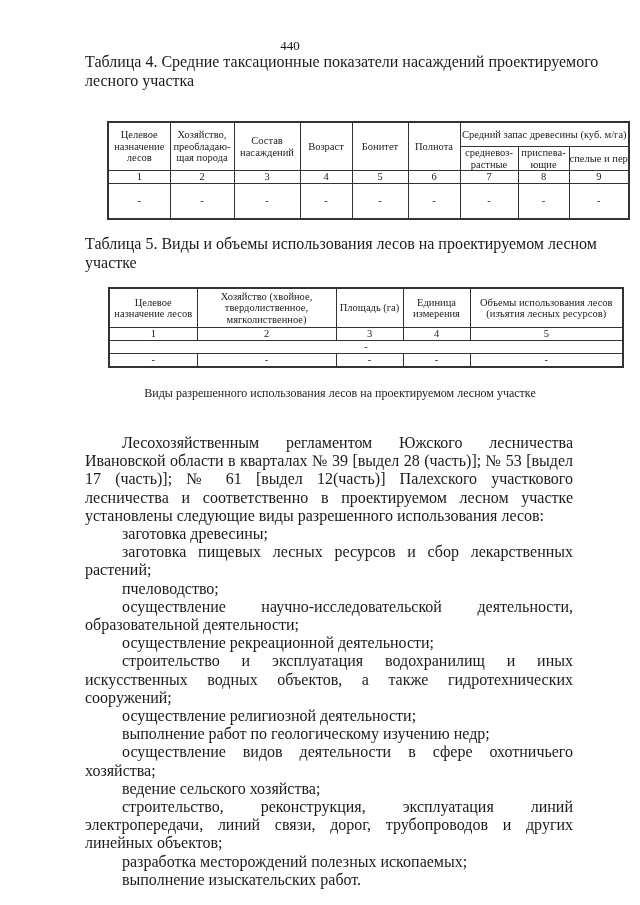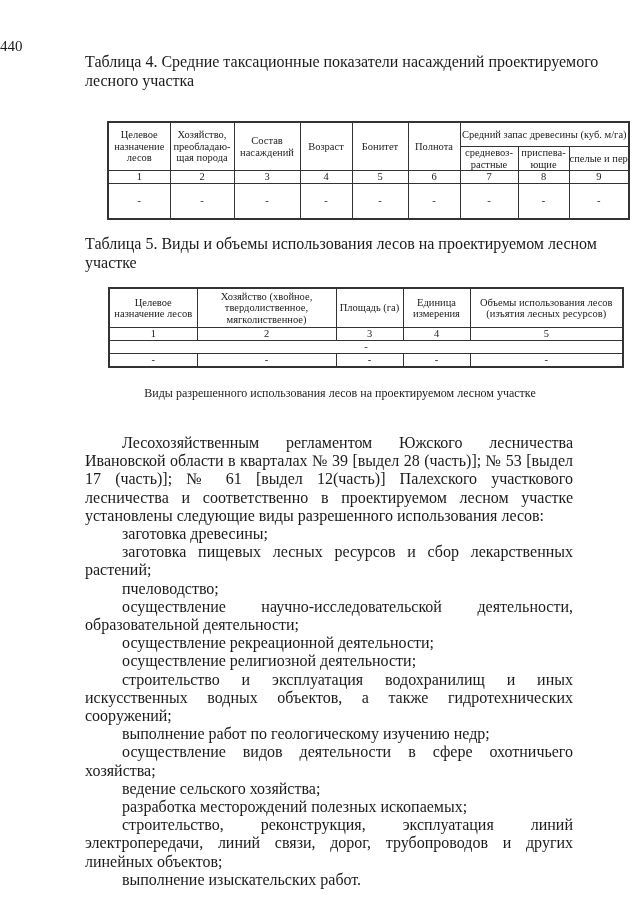--- a/index.html
+++ b/index.html
@@ -1,19 +1,19 @@
 <!DOCTYPE html>
 <html><head>
 <meta charset="utf-8">
 <style>
   html, body { margin: 0; padding: 0; background: #ffffff; }
   body { width: 640px; height: 905px; position: relative; overflow: hidden;
          font-family: "Liberation Serif", "DejaVu Serif", serif; color: #1a1a1a; }
   .abs { position: absolute; }
-  .page-number { left: 0; width: 580px; top: 38px; text-align: left; font-size: 15px; }
+  .page-number { left: 0; width: 580px; top: 38px; text-align: center; font-size: 13px; }
   .caption { left: 85px; width: 520px; font-size: 16px; line-height: 19px; }
   #t4-caption { top: 52px; }
   #t5-caption { top: 234px; }
   table { border-collapse: collapse; position: absolute; table-layout: fixed; margin-left: 24px; }
   td { border: 1px solid #333; text-align: center; vertical-align: middle; padding: 0;
        font-size: 10.5px; line-height: 11.5px; color: #222; }
   #table4 { left: 83px; top: 121px; width: 521px; }
   #table4 tr.hdr1 td { height: 23px; }
   #table4 tr.hdr2 td { height: 23px; }
   #table4 tr.nums td { height: 12px; line-height: 12px; }
@@ -129,22 +129,22 @@
 <div class="abs section-title">Виды разрешенного использования лесов на проектируемом лесном участке</div>
 
 <div class="abs body-text" id="intro">
   <p class="para">Лесохозяйственным регламентом Южского лесничества Ивановской области в кварталах № 39 [выдел 28 (часть)]; № 53 [выдел 17 (часть)]; № 61 [выдел 12(часть)] Палехского участкового лесничества и соответственно в проектируемом лесном участке установлены следующие виды разрешенного использования лесов:</p>
   <div id="list">
     <p class="list-item">заготовка древесины;</p>
     <p class="list-item">заготовка пищевых лесных ресурсов и сбор лекарственных растений;</p>
     <p class="list-item">пчеловодство;</p>
     <p class="list-item">осуществление научно-исследовательской деятельности, образовательной деятельности;</p>
     <p class="list-item">осуществление рекреационной деятельности;</p>
+    <p class="list-item">строительство и эксплуатация водохранилищ и иных искусственных водных объектов, а также гидротехнических сооружений;</p>
     <p class="list-item">осуществление религиозной деятельности;</p>
-    <p class="list-item">строительство и эксплуатация водохранилищ и иных искусственных водных объектов, а также гидротехнических сооружений;</p>
     <p class="list-item">выполнение работ по геологическому изучению недр;</p>
     <p class="list-item">осуществление видов деятельности в сфере охотничьего хозяйства;</p>
     <p class="list-item">ведение сельского хозяйства;</p>
+    <p class="list-item">строительство, реконструкция, эксплуатация линий электропередачи, линий связи, дорог, трубопроводов и других линейных объектов;</p>
     <p class="list-item">разработка месторождений полезных ископаемых;</p>
-    <p class="list-item">строительство, реконструкция, эксплуатация линий электропередачи, линий связи, дорог, трубопроводов и других линейных объектов;</p>
     <p class="list-item">выполнение изыскательских работ.</p>
   </div>
 </div>
 
 </body></html>

